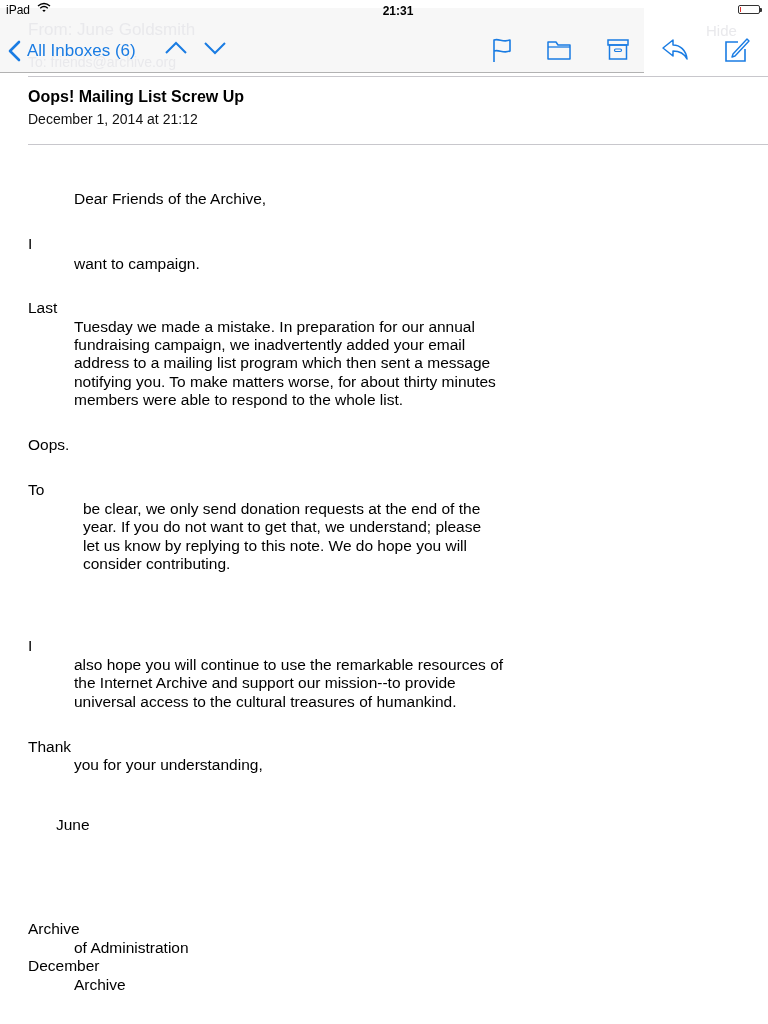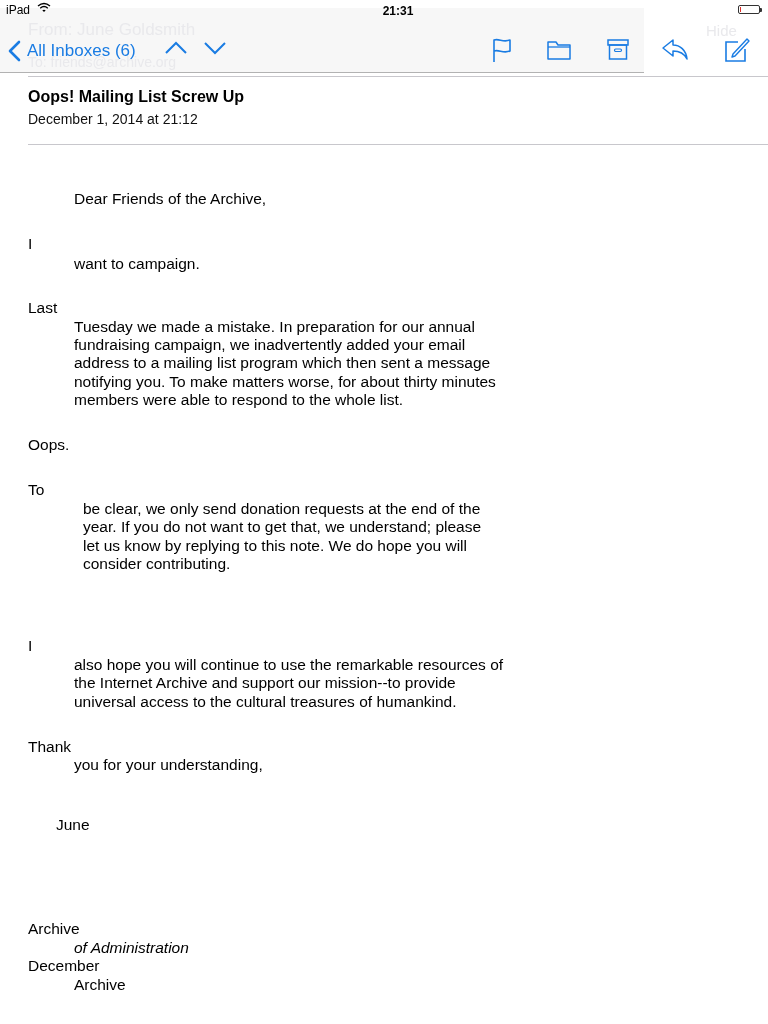--- a/index.html
+++ b/index.html
@@ -154,16 +154,16 @@
   <div class="body-text" style="left:74px; top:656px;">also hope you will continue to use the remarkable resources of</div>
   <div class="body-text" style="left:74px; top:674px;">the Internet Archive and support our mission--to provide</div>
   <div class="body-text" style="left:74px; top:693px;">universal access to the cultural treasures of humankind.</div>
 
   <div class="body-text" style="left:28px; top:738px;">Thank</div>
   <div class="body-text" style="left:74px; top:756px;">you for your understanding,</div>
 
   <div class="body-text" style="left:56px; top:816px;">June</div>
 
   <div class="body-text" style="left:28px; top:920px;">Archive</div>
-  <div class="body-text" style="left:74px; top:939px;font-style:italic;">of Administration</div>
+  <div class="body-text" style="left:74px; top:939px;">of Administration</div>
   <div class="body-text" style="left:28px; top:957px;">December</div>
   <div class="body-text" style="left:74px; top:976px;">Archive</div>
 </div>
 
 </body></html>

